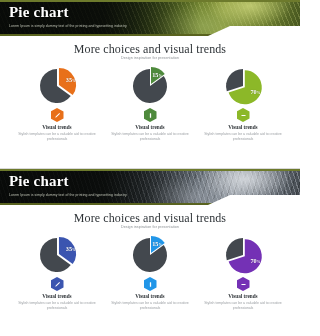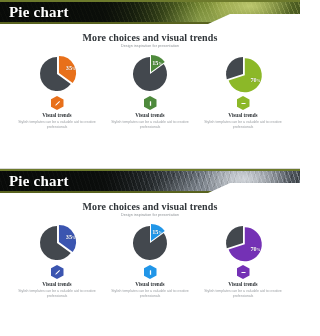--- a/index.html
+++ b/index.html
@@ -3,21 +3,21 @@
 <meta charset="utf-8">
 <style>
   html,body{margin:0;padding:0;background:#fff;}
   body{width:300px;height:336px;overflow:hidden;font-family:"Liberation Sans",sans-serif;}
   .deck{width:300px;height:336px;display:flex;flex-direction:column;gap:0;}
 
   .slide{position:relative;width:300px;height:168px;background:#fff;overflow:hidden;box-sizing:border-box;}
   .slide + .slide{border-top:1px solid #d8d8d8;}
 
   
-  .hdr{position:relative;width:100%;height:24px;overflow:hidden;}
+  .hdr{position:relative;width:100%;height:36px;overflow:hidden;}
   .hdr-img{position:absolute;inset:0;}
   .hdr-img.green{
     background:
       radial-gradient(ellipse 60px 30px at 250px 6px, rgba(200,210,120,.85), rgba(120,140,60,0) 70%),
       radial-gradient(ellipse 70px 34px at 205px 26px, rgba(150,170,90,.7), rgba(90,110,50,0) 72%),
       repeating-linear-gradient(68deg, rgba(190,200,120,.30) 0 1px, rgba(0,0,0,0) 1px 4px),
       linear-gradient(100deg,#0c110b 0%, #17200f 24%, #2e3f16 44%, #5e7326 60%, #8d9c3f 74%, #6c7d30 88%, #44541e 100%);
   }
   .hdr-img.gray{
     background:
@@ -34,21 +34,21 @@
   .hdr-text{position:absolute;left:9px;top:4px;right:90px;}
   .title{font-family:"Liberation Serif",serif;font-weight:bold;color:#ffffff;font-size:15px;
     line-height:17px;letter-spacing:.2px;margin:0;text-shadow:0 1px 1px rgba(0,0,0,.55);}
   .subtitle{color:#cfd3c4;font-size:3.4px;line-height:6px;margin:2px 0 0 0;letter-spacing:.1px;
     white-space:nowrap;opacity:.92;}
   .hdr-notch{position:absolute;right:0;bottom:0;width:92px;height:10px;background:#fff;
     clip-path:polygon(22px 0, 100% 0, 100% 100%, 0 100%);}
 
   
   .sec{margin:9px 0 0 0;text-align:center;}
-  .sec-title{font-family:"Liberation Serif",serif;font-weight:bold;color:#2f3438;font-size:10px;
+  .sec-title{font-family:"Liberation Serif",serif;font-weight:normal;color:#2f3438;font-size:12px;
     line-height:9px;margin:0;letter-spacing:.1px;}
   .sec-sub{color:#8a8f93;font-size:3.6px;line-height:6px;margin:1px 0 0 0;letter-spacing:.1px;}
 
   
   .cols{display:flex;justify-content:center;align-items:flex-start;margin-top:5px;}
   .col{width:93px;display:flex;flex-direction:column;align-items:center;}
 
   .pie-wrap{position:relative;width:56px;height:40px;display:flex;align-items:center;justify-content:center;}
   .pie{position:relative;}
   .pie svg{display:block;overflow:visible;}

